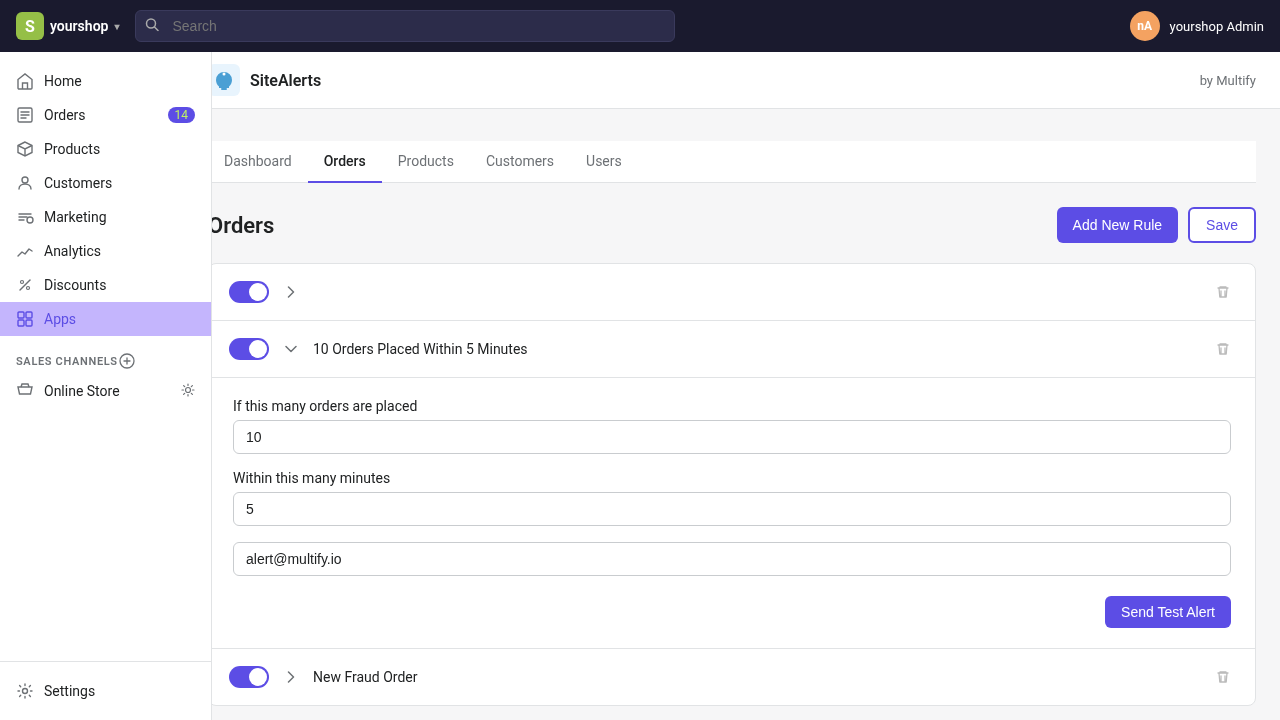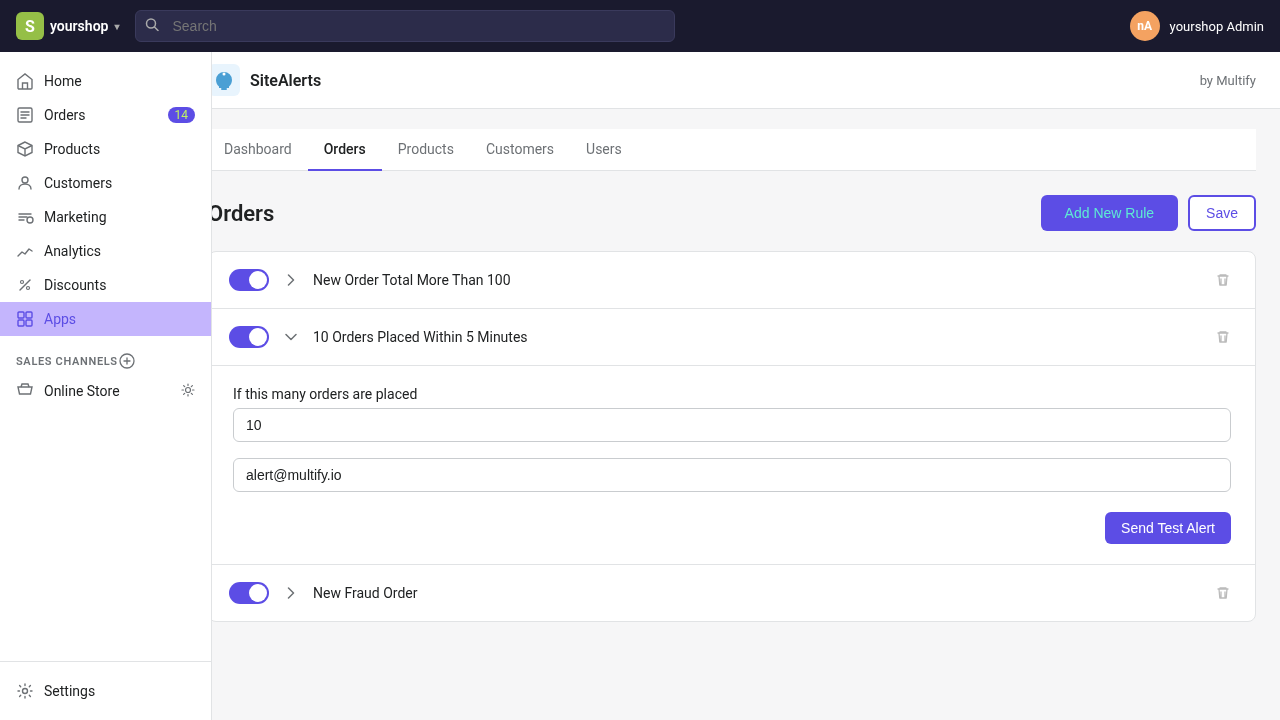--- a/index.html
+++ b/index.html
@@ -201,24 +201,24 @@
     .orders-title {
       font-size: 22px;
       font-weight: 600;
     }
     .orders-actions {
       display: flex;
       gap: 10px;
     }
     .btn-primary {
       background: #5c4de5;
-      color: #5eead4;
+      color: #ffffff;
       border: none;
       border-radius: 6px;
-      padding: 8px 24px;
+      padding: 8px 16px;
       font-size: 14px;
       cursor: pointer;
       font-weight: 500;
     }
     .btn-secondary {
       background: #fff;
       color: #5c4de5;
       border: 2px solid #5c4de5;
       border-radius: 6px;
       padding: 8px 16px;
@@ -332,21 +332,21 @@
     }
 
     
     .app-header {
       background: #fff;
       border-bottom: 1px solid #e1e3e5;
       padding: 12px 24px;
       display: flex;
       align-items: center;
       justify-content: space-between;
-      margin: -20px -24px 20px;
+      margin: -20px -24px 32px;
     }
   </style>
 </head>
 <body>
 
 <nav class="topnav">
   <div class="topnav-brand">
     <div class="shopify-icon">S</div>
     <span>yourshop</span>
     <span style="font-size:10px;color:#aaa;">▾</span>
@@ -520,21 +520,20 @@
 
       <div class="rules-card">
 
         <div class="rule-row">
           <div class="toggle"></div>
           <div class="chevron">
             <svg width="8" height="12" viewBox="0 0 8 12" fill="none">
                 <path d="M1.5 1l5 5-5 5" stroke="#6d7175" stroke-width="1.5" stroke-linecap="round" stroke-linejoin="round"></path>
               </svg>
           </div>
-          <span class="rule-label">New Order Total More Than 100</span>
           <div class="delete-icon">
             <svg width="16" height="16" viewBox="0 0 16 16" fill="none">
                 <path d="M3 4h10M5 4V3h6v1M6 7v5M10 7v5M4 4l.8 9h6.4L12 4" stroke="#bbb" stroke-width="1.3" stroke-linecap="round" stroke-linejoin="round"></path>
               </svg>
           </div>
         </div>
 
         <div class="rule-expanded">
           <div class="rule-expanded-header">
             <div class="toggle"></div>
@@ -549,20 +548,24 @@
                   <path d="M3 4h10M5 4V3h6v1M6 7v5M10 7v5M4 4l.8 9h6.4L12 4" stroke="#bbb" stroke-width="1.3" stroke-linecap="round" stroke-linejoin="round"></path>
                 </svg>
             </div>
           </div>
           <div class="rule-expanded-body">
             <div class="form-group">
               <label class="form-label">If this many orders are placed</label>
               <input type="text" class="form-input" value="10" style="">
             </div>
             <div class="form-group">
+              <label class="form-label">Within this many minutes</label>
+              <input type="text" class="form-input" value="5" style="">
+            </div>
+            <div class="form-group">
               <input type="text" class="form-input" value="alert@multify.io" style="">
             </div>
             <button class="send-test-btn">Send Test Alert</button>
             <div style="clear:both;"></div>
           </div>
         </div>
 
         <div class="rule-row">
           <div class="toggle"></div>
           <div class="chevron">

